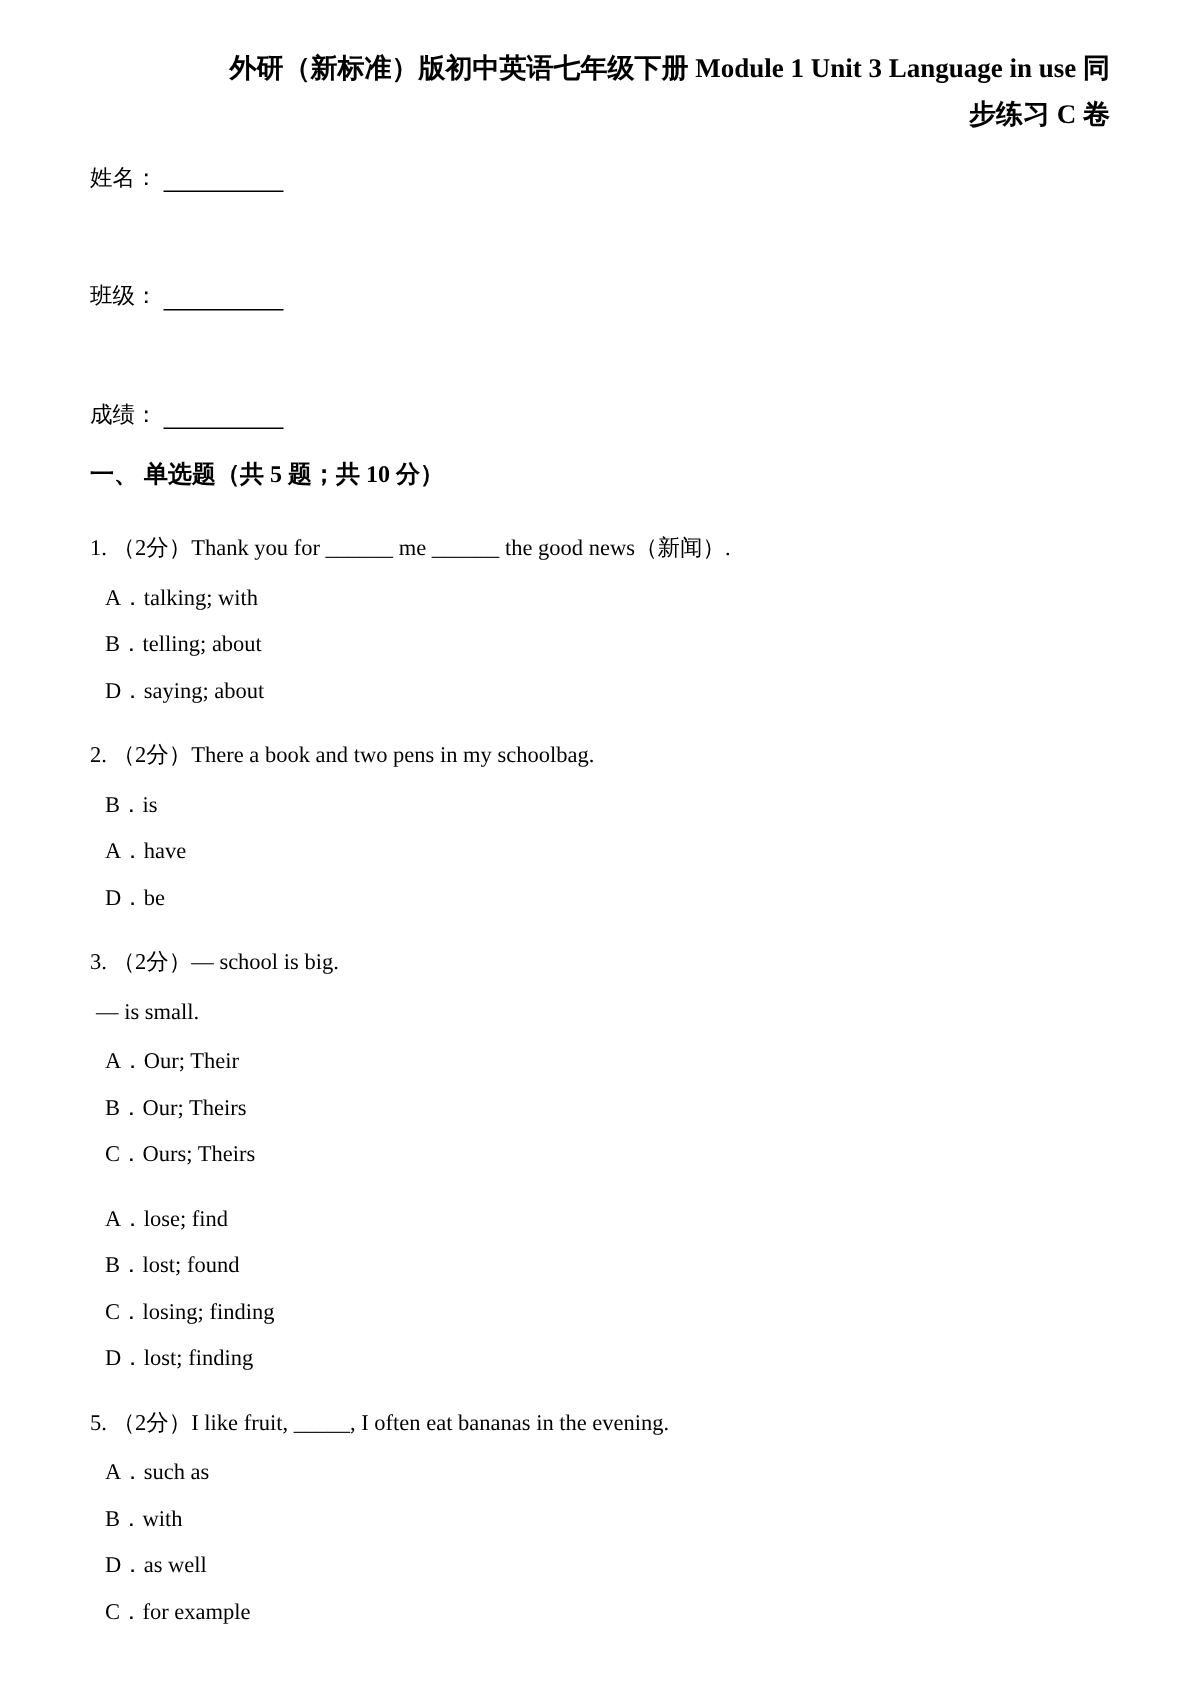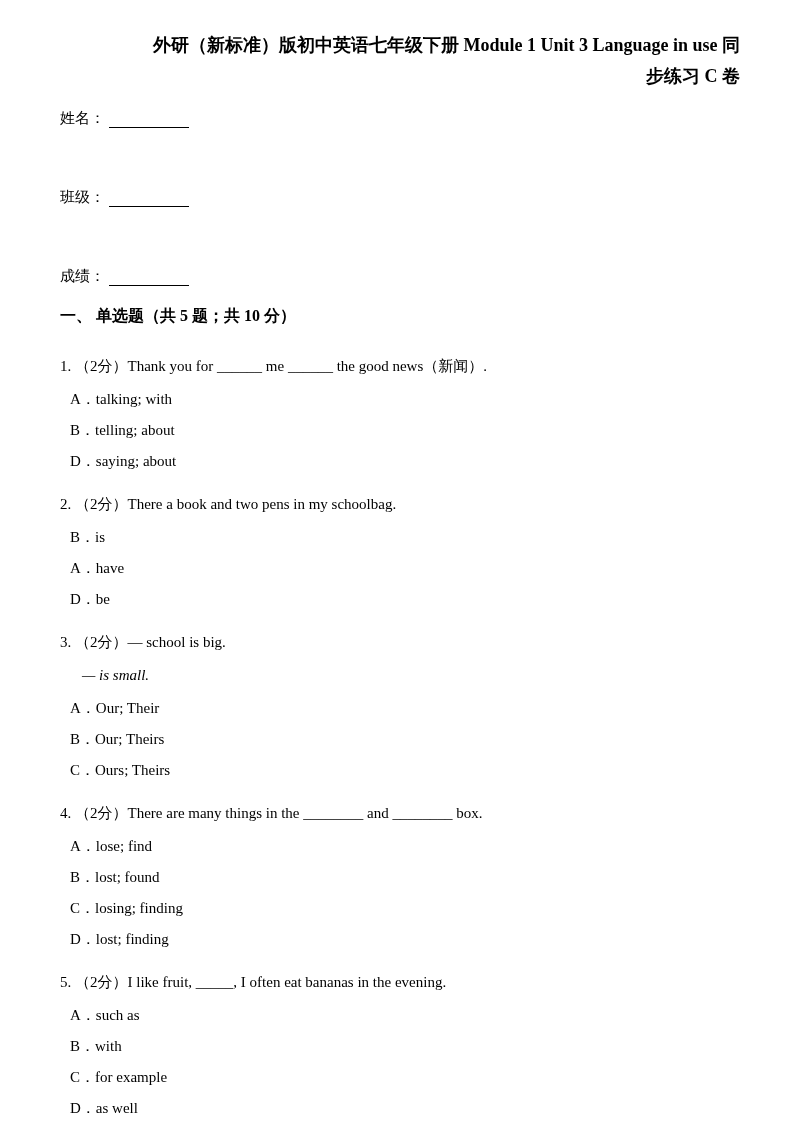--- a/index.html
+++ b/index.html
@@ -114,41 +114,37 @@
   <div class="option">B．is</div>
   <div class="option">A．have</div>
   <div class="option">D．be</div>
 </div>
 
 <div class="question-block question-gap">
   <div class="question-text">
     <span>3.</span>
     <span>（2分）—      school is big.</span>
   </div>
-  <div class="question-text" style="margin-left:22px;font-style:italic;">—      is small.</div>
+  <div class="question-text" style="margin-left:4px;">—      is small.</div>
   <div class="option">A．Our; Their</div>
   <div class="option">B．Our; Theirs</div>
   <div class="option">C．Ours; Theirs</div>
 </div>
 
 <div class="question-block question-gap">
-  <div class="question-text">
-    <span>4.</span>
-    <span>（2分）There are many things in the ________ and ________ box.</span>
-  </div>
   <div class="option">A．lose; find</div>
   <div class="option">B．lost; found</div>
   <div class="option">C．losing; finding</div>
   <div class="option">D．lost; finding</div>
 </div>
 
 <div class="question-block question-gap">
   <div class="question-text">
     <span>5.</span>
     <span>（2分）I like fruit, _____, I often eat bananas in the evening.</span>
   </div>
   <div class="option">A．such as</div>
   <div class="option">B．with</div>
+  <div class="option">D．as well</div>
   <div class="option">C．for example</div>
-  <div class="option">D．as well</div>
 </div>
 
 <div class="page-footer">第 1 页 共 5 页</div>
 
 </body></html>

